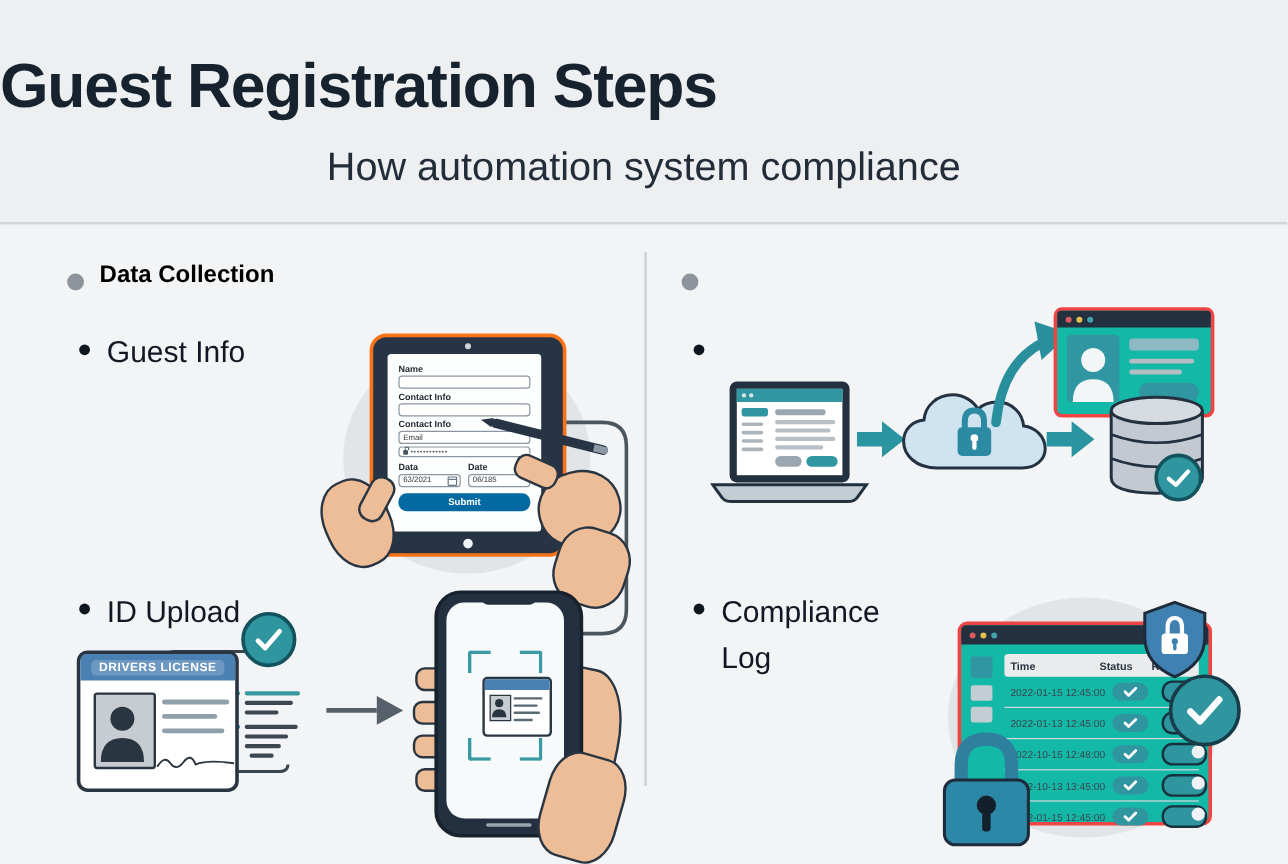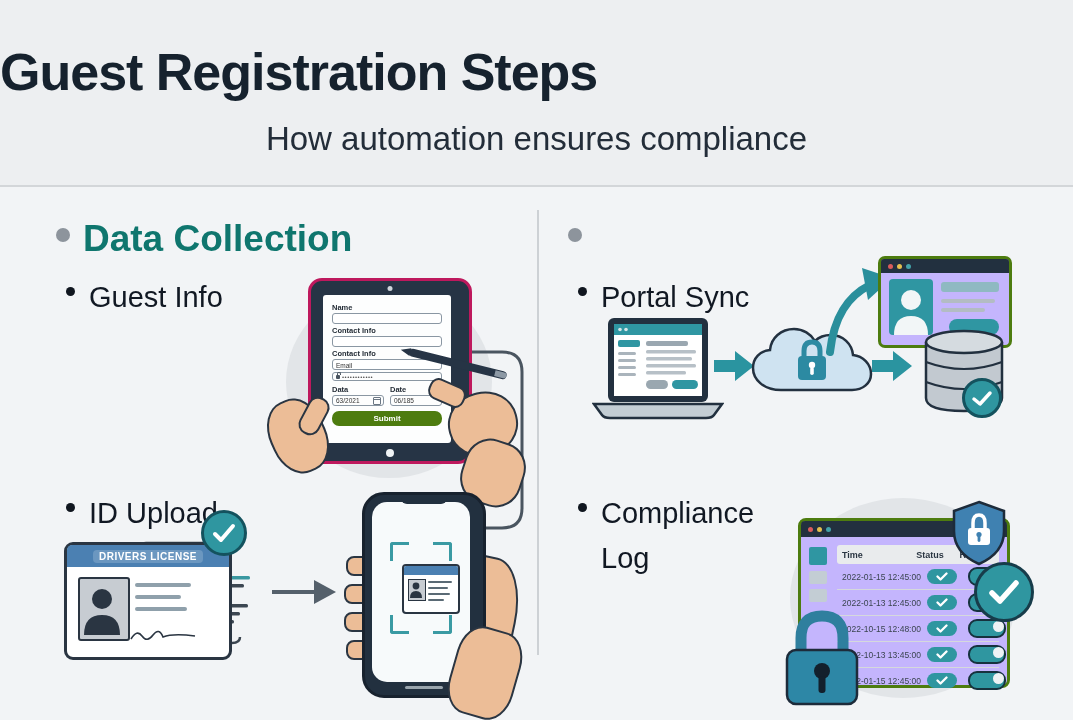--- a/index.html
+++ b/index.html
@@ -12,58 +12,58 @@
   .title{position:absolute;left:0;top:42px;width:1073px;text-align:left;
          font-size:52px;font-weight:700;color:#16222e;letter-spacing:-1px;}
   .subtitle{position:absolute;left:0;top:120px;width:1073px;text-align:center;
          font-size:33px;font-weight:400;color:#232d39;}
   .hdiv{position:absolute;left:0;top:185px;width:1073px;height:2px;background:#d3d6d9;}
   .vdiv{position:absolute;left:537px;top:210px;width:2px;height:445px;background:#cdd1d5;}
 
   
   .dot-big{position:absolute;width:14px;height:14px;border-radius:50%;background:#8d949c;}
   .dot-sm{position:absolute;width:9px;height:9px;border-radius:50%;background:#10161f;}
-  .sec-title{position:absolute;font-size:37px;font-weight:700;color:#0f766e;}
-  .item-label{position:absolute;font-size:29px;font-weight:400;color:#111823;line-height:1.55;}
+  .sec-title{position:absolute;font-size:20px;font-weight:700;color:#000000;}
+  .item-label{position:absolute;font-size:25px;font-weight:400;color:#111823;line-height:1.55;}
 
   
   .bg-circle{position:absolute;border-radius:50%;background:#e2e5e8;}
   .tablet{position:absolute;left:308px;top:278px;width:158px;height:180px;background:#263445;
-          border:3px solid #be185d;border-radius:14px;}
+          border:3px solid #f97316;border-radius:14px;}
   .tab-cam{position:absolute;left:50%;top:5px;transform:translateX(-50%);width:5px;height:5px;border-radius:50%;background:#cfd6dc;}
   .tab-home{position:absolute;left:50%;bottom:4px;transform:translateX(-50%);width:8px;height:8px;border-radius:50%;background:#f0f3f5;}
   .tab-screen{position:absolute;left:12px;top:14px;width:128px;height:148px;background:#fdfefe;border-radius:3px;
           padding:6px 9px;box-sizing:border-box;}
   .t-label{font-size:7.5px;font-weight:700;color:#1d2630;margin:2px 0 1px 0;}
   .t-input{height:11px;border:1px solid #8a97a3;border-radius:3px;background:#fff;
            font-size:6.5px;color:#333;line-height:11px;padding-left:3px;box-sizing:border-box;}
   .t-pass{height:9px;border:1px solid #8a97a3;border-radius:3px;margin-top:2px;
           font-size:6px;color:#555;line-height:8px;padding-left:3px;letter-spacing:.5px;
           display:flex;align-items:center;gap:2px;box-sizing:border-box;}
   .mini-lock{display:inline-block;width:4px;height:4px;background:#4a5560;border-radius:1px;position:relative;}
   .mini-lock::before{content:"";position:absolute;left:0.5px;top:-2.5px;width:2px;height:2px;
           border:1px solid #4a5560;border-bottom:none;border-radius:2px 2px 0 0;}
   .t-daterow{display:flex;gap:6px;margin-top:2px;}
   .t-datecol{flex:1;}
   .t-dateinput{height:11px;border:1px solid #8a97a3;border-radius:3px;font-size:6.5px;color:#333;
           line-height:11px;padding-left:3px;display:flex;align-items:center;justify-content:space-between;
           padding-right:2px;box-sizing:border-box;}
   .cal-ico{display:inline-block;width:6px;height:6px;border:1px solid #6a7683;border-radius:1px;position:relative;}
   .cal-ico::before{content:"";position:absolute;left:0;top:1px;width:6px;height:1px;background:#6a7683;}
-  .t-submit{margin-top:5px;height:15px;border-radius:7px;background:#4d7c0f;color:#fff;
+  .t-submit{margin-top:5px;height:15px;border-radius:7px;background:#0369a1;color:#fff;
           font-size:8px;font-weight:700;text-align:center;line-height:15px;}
   .skin{position:absolute;background:#ecbd97;border:2px solid #2a3542;}
   .pen{position:absolute;left:408px;top:360px;width:100px;height:8px;background:#263445;border-radius:4px;
        transform:rotate(14deg);}
   .pen::before{content:"";position:absolute;left:-9px;top:0;border-top:4px solid transparent;
        border-bottom:4px solid transparent;border-right:10px solid #263445;}
   .pen::after{content:"";position:absolute;right:0;top:1px;width:12px;height:6px;background:#8d99a5;border-radius:0 3px 3px 0;}
 
   
-  .license{position:absolute;left:64px;top:542px;width:168px;height:118px;background:#fff;
+  .license{position:absolute;left:64px;top:542px;width:135px;height:118px;background:#fff;
            border:3px solid #2a3542;border-radius:9px;box-sizing:border-box;}
   .lic-head{position:absolute;left:0;top:0;right:0;height:22px;background:#4b80b2;border-radius:5px 5px 0 0;
            display:flex;align-items:center;justify-content:center;}
   .lic-head span{background:rgba(255,255,255,.18);border-radius:4px;padding:1px 6px;
            color:#fff;font-size:10px;font-weight:700;letter-spacing:.5px;}
   .lic-photo{position:absolute;left:11px;top:32px;width:48px;height:60px;background:#c7ccd2;
            border:2px solid #2a3542;border-radius:3px;}
   .lic-line{position:absolute;height:4px;border-radius:2px;background:#8fa0ab;}
   .check-circle{position:absolute;border-radius:50%;background:#2f96a0;display:flex;
            align-items:center;justify-content:center;box-sizing:border-box;}
@@ -78,21 +78,21 @@
   .corner{position:absolute;width:16px;height:16px;border:0 solid #3a9aa3;z-index:3;}
   .mini-card{position:absolute;left:30px;top:62px;width:54px;height:46px;background:#fff;
          border:2px solid #2a3542;border-radius:4px;}
   .mc-head{position:absolute;left:0;top:0;right:0;height:9px;background:#4b80b2;border-radius:2px 2px 0 0;}
   .mc-photo{position:absolute;left:4px;top:13px;width:16px;height:20px;background:#c7ccd2;border:1px solid #2a3542;}
   .mc-line{position:absolute;height:2px;background:#5a6a75;border-radius:1px;}
 
   
   .flow-label{position:absolute;font-size:17.5px;color:#1a2430;text-align:center;white-space:pre-line;line-height:1.22;}
   .blk-arrow{position:absolute;}
-  .win{position:absolute;background:#c4b5fd;border:3px solid #4d7c0f;box-sizing:border-box;}
+  .win{position:absolute;background:#14b8a6;border:3px solid #ef4444;box-sizing:border-box;}
   .win-head{position:absolute;left:0;top:0;right:0;background:#22303f;display:flex;align-items:center;gap:4px;padding-left:7px;box-sizing:border-box;}
   .tl-dot{width:5px;height:5px;border-radius:50%;}
   .tl-red{background:#d95b5b;}.tl-yel{background:#e4c04f;}.tl-grn{background:#42a1a8;}
 
   
   .log-side{position:absolute;left:8px;width:18px;border-radius:2px;}
   .log-table{position:absolute;left:36px;top:24px;right:8px;bottom:6px;}
   .log-hrow{display:grid;grid-template-columns:1fr 42px 48px;align-items:center;height:19px;
             background:#e9ebed;border-radius:3px;font-size:9px;font-weight:700;color:#2a3542;}
   .log-row{display:grid;grid-template-columns:1fr 42px 48px;align-items:center;height:25px;
@@ -103,21 +103,21 @@
   .toggle .knob{position:absolute;right:0;top:0;width:11px;height:11px;border-radius:50%;background:#eef2f4;}
   .c1{padding-left:5px;}
 </style>
 </head>
 <body>
 
 <div class="canvas">
 
   <div class="hero"></div>
   <div class="title">Guest Registration Steps</div>
-  <div class="subtitle">How automation ensures compliance</div>
+  <div class="subtitle">How automation system compliance</div>
   <div class="hdiv"></div>
   <div class="vdiv"></div>
 
   <div class="dot-big" style="left:56px;top:228px;"></div>
   <div class="sec-title" style="left:83px;top:218px;">Data Collection</div>
   <div class="dot-sm" style="left:66px;top:287px;"></div>
   <div class="item-label" style="left:89px;top:275px;">Guest Info</div>
   <div class="dot-sm" style="left:66px;top:503px;"></div>
   <div class="item-label" style="left:89px;top:491px;">ID Upload</div>
 
@@ -233,21 +233,20 @@
         <div class="mc-line" style="left:24px;top:27px;width:22px;"></div>
         <div class="mc-line" style="left:24px;top:33px;width:16px;"></div>
       </div>
     </div>
     <div class="ph-notch"></div>
     <div class="ph-bar"></div>
   </div>
 
   <div class="dot-big" style="left:568px;top:228px;"></div>
   <div class="dot-sm" style="left:578px;top:287px;"></div>
-  <div class="item-label" style="left:601px;top:275px;">Portal Sync</div>
   <div class="dot-sm" style="left:578px;top:503px;"></div>
   <div class="item-label" style="left:601px;top:491px;width:160px;">Compliance Log</div>
 
   <svg class="abs" style="left:592px;top:316px;" width="132" height="104" viewBox="0 0 132 104">
     <rect x="16" y="2" width="100" height="84" rx="6" fill="#22303f"></rect>
     <rect x="22" y="8" width="88" height="72" fill="#ffffff"></rect>
     <rect x="22" y="8" width="88" height="11" fill="#2f96a2"></rect>
     <circle cx="28" cy="13.5" r="1.8" fill="#d8e6e8"></circle>
       <circle cx="34" cy="13.5" r="1.8" fill="#d8e6e8"></circle>
     <rect x="26" y="24" width="22" height="7" rx="2" fill="#2f96a2"></rect>

